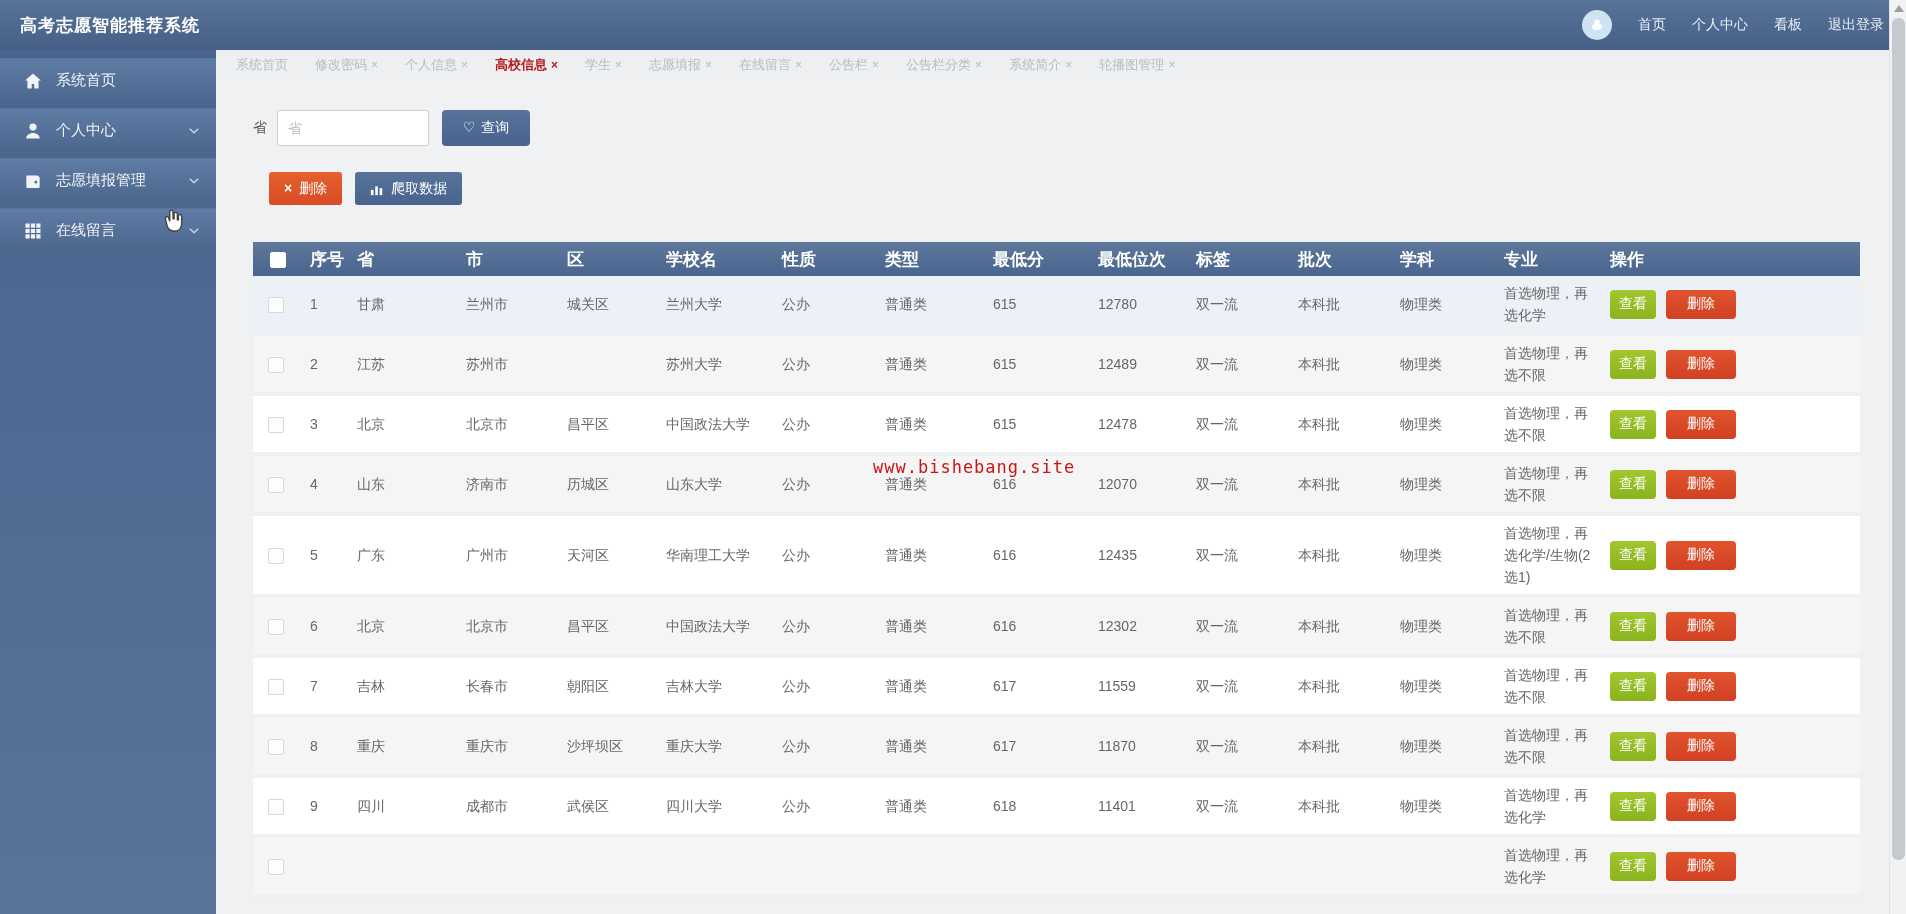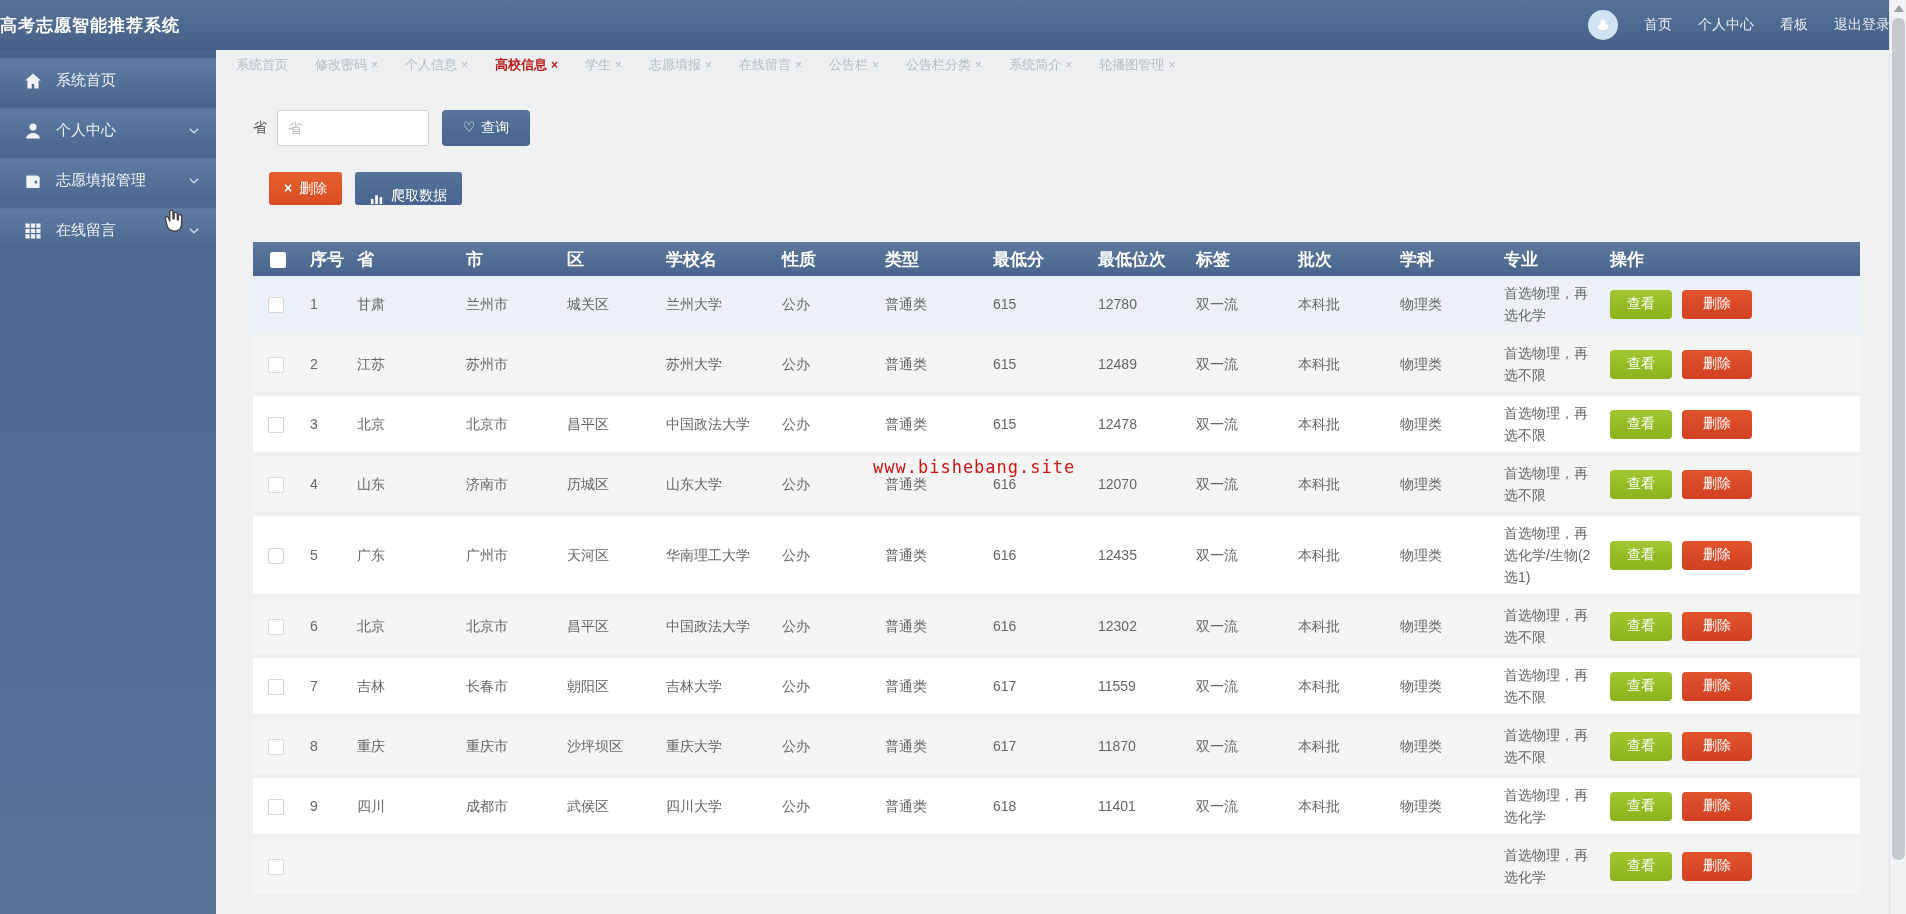--- a/index.html
+++ b/index.html
@@ -4,22 +4,22 @@
 <style>
   * { margin:0; padding:0; box-sizing:border-box; }
   html,body { width:1906px; height:914px; overflow:hidden; }
   .page { width:1906px; height:914px; position:relative; overflow:hidden;
           background:#f0f1f2; font-family:"Liberation Sans","DejaVu Sans",sans-serif; }
 
   
   .topbar { position:absolute; left:0; top:0; width:1906px; height:50px;
             background:linear-gradient(180deg,#587398,#455f87); z-index:5;
             display:flex; align-items:center; }
-  .brand { color:#fff; font-size:17px; font-weight:bold; letter-spacing:1px; }
-  .top-right { position:absolute; right:16px; top:0; height:50px; display:flex; align-items:center; gap:26px; }
+  .brand { color:#fff; font-size:17px; font-weight:bold; margin-left:20px; letter-spacing:1px; }
+  .top-right { position:absolute; right:22px; top:0; height:50px; display:flex; align-items:center; gap:26px; }
   .top-link { color:#e9eef4; font-size:14px; cursor:pointer; white-space:nowrap; }
   .avatar { width:30px; height:30px; border-radius:50%; background:#cfe3f2; display:flex;
             align-items:center; justify-content:center; overflow:hidden; }
 
   
   .sidebar { position:absolute; left:0; top:50px; width:216px; height:864px;
              background:linear-gradient(180deg,#49648e,#587499); }
   .side-item { height:45px; margin-top:5px; display:flex; align-items:center; padding:0 14px;
                background:linear-gradient(180deg,#60809f00,#00000014),linear-gradient(180deg,#5e7ca4,#53709a);
                color:#f0f4f8; font-size:15px; cursor:pointer;
@@ -47,38 +47,38 @@
   .btn { border:none; color:#fff; font-size:14px; cursor:pointer; font-family:inherit; }
   .btn-query { margin-left:13px; width:88px; height:36px; border-radius:4px;
                background:linear-gradient(180deg,#567399,#48648f); }
   .btn-query .hicon { margin-right:6px; font-size:14px; }
 
   .toolbar { margin-top:26px; display:flex; gap:13px;margin-left:16px; }
   .btn-del   { height:33px; padding:0 15px; border-radius:3px;
                background:linear-gradient(180deg,#e6602f,#d84c24); }
   .btn-del .xicon { margin-right:7px; font-weight:bold; }
   .btn-crawl { height:33px; padding:0 15px; border-radius:3px;
-               background:linear-gradient(180deg,#567399,#48648f); display:flex; align-items:flex-end; }
+               background:linear-gradient(180deg,#567399,#48648f); display:flex; align-items:center; }
   .btn-crawl svg { width:14px; height:14px; margin-right:7px; fill:#fff; }
 
   
   .table-wrap { margin-top:37px; }
   table { width:1607px; border-collapse:collapse; table-layout:fixed; background:#fff; }
   thead th { background:linear-gradient(180deg,#5e789c,#49648e); color:#fff; font-size:17px;
              font-weight:bold; height:34px; text-align:left; padding:0 4px 0 8px; overflow:hidden; white-space:nowrap; }
   thead th.c-check { text-align:center; padding:0; }
   td { height:50px; font-size:14px; color:#666; padding:6px 4px 6px 8px; background:#fff;
        border-bottom:4px solid #eef0f2; vertical-align:middle; line-height:22px; overflow:hidden; }
   td.c-check { text-align:center; padding-left:0; }
   tr.stripe td { background:#f5f5f6; }
   tr.hl td { background:#ecf1f7; }
   .chk { display:inline-block; width:16px; height:16px; border:1px solid #d8d8d8;
          background:#fdfdfd; border-radius:2px; vertical-align:middle; cursor:pointer; }
   .chk.head { background:#fff; border:1px solid #fff; }
-  .btn-view { width:62px; height:29px; border-radius:4px; margin-right:10px;
+  .btn-view { width:46px; height:29px; border-radius:4px; margin-right:10px;
               background:linear-gradient(180deg,#a2c730,#8ab31c); }
   .btn-rdel { width:70px; height:29px; border-radius:4px;
               background:linear-gradient(180deg,#e0542d,#d14023); }
 
   
   .watermark { position:absolute; left:873px; top:457px; z-index:4; color:#cc1512;
                font-family:"DejaVu Sans Mono","Liberation Mono",monospace; font-size:17px; letter-spacing:1px; }
   .cursor { position:absolute; left:160px; top:208px; z-index:9; width:26px; height:26px; }
   .scrollbar { position:absolute; right:0; top:0; width:17px; height:914px; background:#f1f2f4;
                border-left:1px solid #e1e2e4; z-index:10; }

